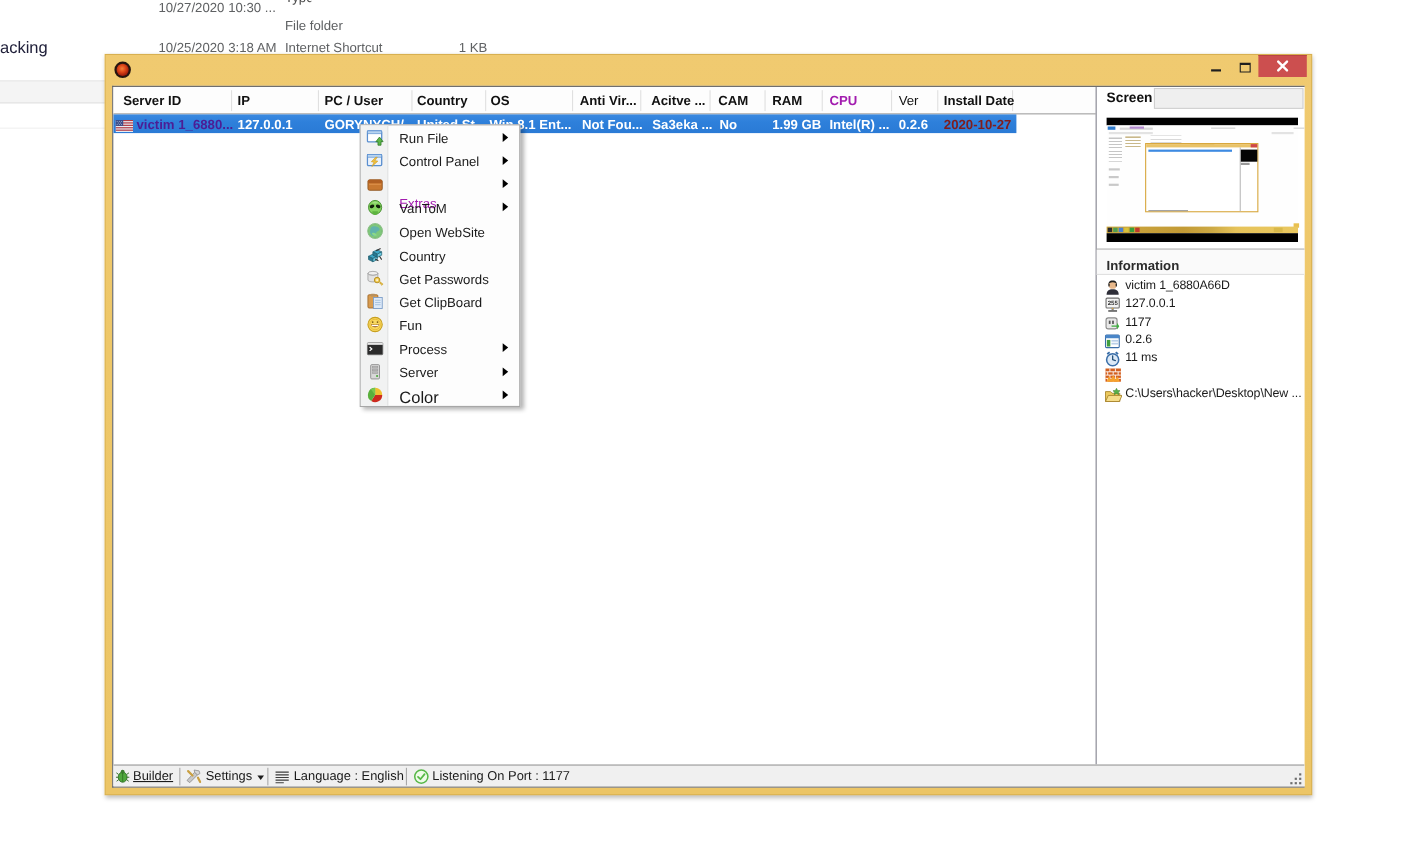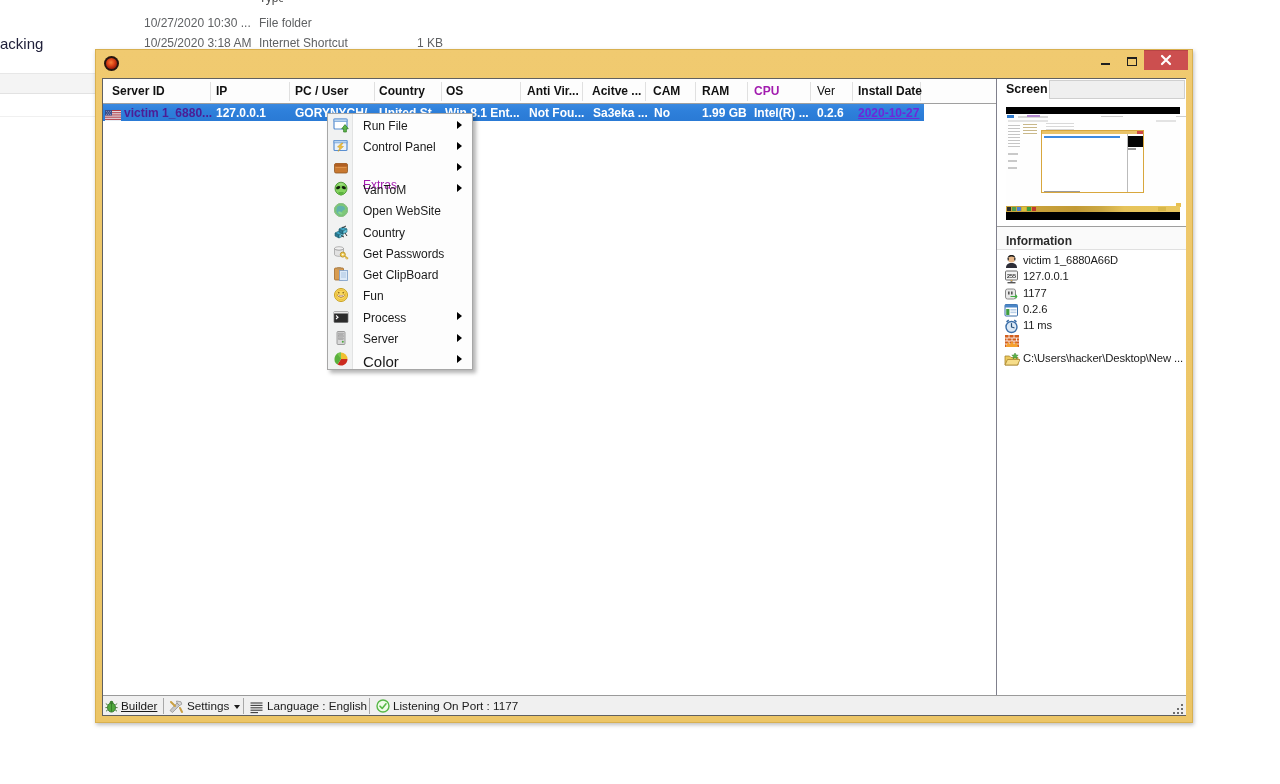--- a/index.html
+++ b/index.html
@@ -8,21 +8,21 @@
 .bgtxt { position:absolute; color:#5f6163; font-size:12px; white-space:nowrap; }
 .itxt { font-size:11.2px; letter-spacing:-0.12px; color:#1a1a1a; white-space:nowrap; }
 .stxt { font-size:11.7px; color:#1a1a1a; white-space:nowrap; }
 </style>
 </head>
 <body>
 
 <div class="abs" style="left:259px;top:0px;width:24px;height:6px;overflow:hidden;">
     <span style="color:#4a4a4a;font-size:12px;display:block;margin-top:-9px;">Type</span>
   </div>
-<div class="bgtxt" style="left:144px;top:16px;">10/27/2020 10:30 ...</div>
+<div class="bgtxt" style="left:144px;top:0;">10/27/2020 10:30 ...</div>
 <div class="bgtxt" style="left:259px;top:16px;">File folder</div>
 <div class="bgtxt" style="left:144px;top:36px;">10/25/2020 3:18 AM</div>
 <div class="bgtxt" style="left:259px;top:36px;">Internet Shortcut</div>
 <div class="bgtxt" style="left:417px;top:36px;">1 KB</div>
 <div class="abs" style="left:0px;top:35px;color:#20203a;font-size:15px;">acking</div>
 <div class="abs" style="left:0;top:73px;width:96px;height:21px;background:#f4f4f4;border-top:1px solid #e7e7e7;border-bottom:1px solid #e2e2e2;"></div>
 <div class="abs" style="left:0;top:116px;width:96px;height:1px;background:#f0f0f0;"></div>
 
 <div class="abs" id="win" style="left:95px;top:49px;width:1098px;height:674px;background:linear-gradient(180deg,#f0ca70 0%,#eec768 40%,#ecc566 100%);box-shadow:0 0 0 1px #d8b050 inset, 1px 2px 4px rgba(0,0,0,0.25);">
 
@@ -96,21 +96,21 @@
         <div class="abs" style="left:113px;top:27px;font-size:12px;font-weight:bold;color:#fff;white-space:nowrap;">127.0.0.1</div>
         <div class="abs" style="left:192px;top:27px;font-size:12px;font-weight:bold;color:#fff;white-space:nowrap;">GORYNYCH/</div>
         <div class="abs" style="left:276px;top:27px;font-size:12px;font-weight:bold;color:#fff;white-space:nowrap;">United St...</div>
         <div class="abs" style="left:342px;top:27px;font-size:12px;font-weight:bold;color:#fff;white-space:nowrap;">Win 8.1 Ent...</div>
         <div class="abs" style="left:426px;top:27px;font-size:12px;font-weight:bold;color:#fff;white-space:nowrap;">Not Fou...</div>
         <div class="abs" style="left:490px;top:27px;font-size:12px;font-weight:bold;color:#fff;white-space:nowrap;">Sa3eka ...</div>
         <div class="abs" style="left:551px;top:27px;font-size:12px;font-weight:bold;color:#fff;white-space:nowrap;">No</div>
         <div class="abs" style="left:599px;top:27px;font-size:12px;font-weight:bold;color:#fff;white-space:nowrap;">1.99 GB</div>
         <div class="abs" style="left:651px;top:27px;font-size:12px;font-weight:bold;color:#fff;white-space:nowrap;">Intel(R) ...</div>
         <div class="abs" style="left:714px;top:27px;font-size:12px;font-weight:bold;color:#fff;white-space:nowrap;">0.2.6</div>
-        <div class="abs" style="left:755px;top:27px;font-size:12px;font-weight:bold;color:#6d28d9;white-space:nowrap;text-decoration:underline;">2020-10-27</div>
+        <div class="abs" style="left:755px;top:27px;font-size:12px;font-weight:bold;color:#7f1d1d;white-space:nowrap;">2020-10-27</div>
       </div>
 
     <div class="abs" style="left:893px;top:0;width:1px;height:616px;background:#80808c;"></div>
 
     <div class="abs" style="left:946px;top:1px;width:136px;height:19px;background:#efefef;border:1px solid #cfcfcf;"></div>
     <div class="abs" style="left:903px;top:3px;font-size:12.5px;font-weight:bold;color:#111;">Screen</div>
 
     <div class="abs" style="left:903px;top:28px;width:174px;height:113px;background:#fff;">
       <div class="abs" style="left:0;top:0;width:174px;height:7px;background:#000;"></div>
       <div class="abs" style="left:0;top:7px;width:174px;height:92px;background:#fefefe;">

